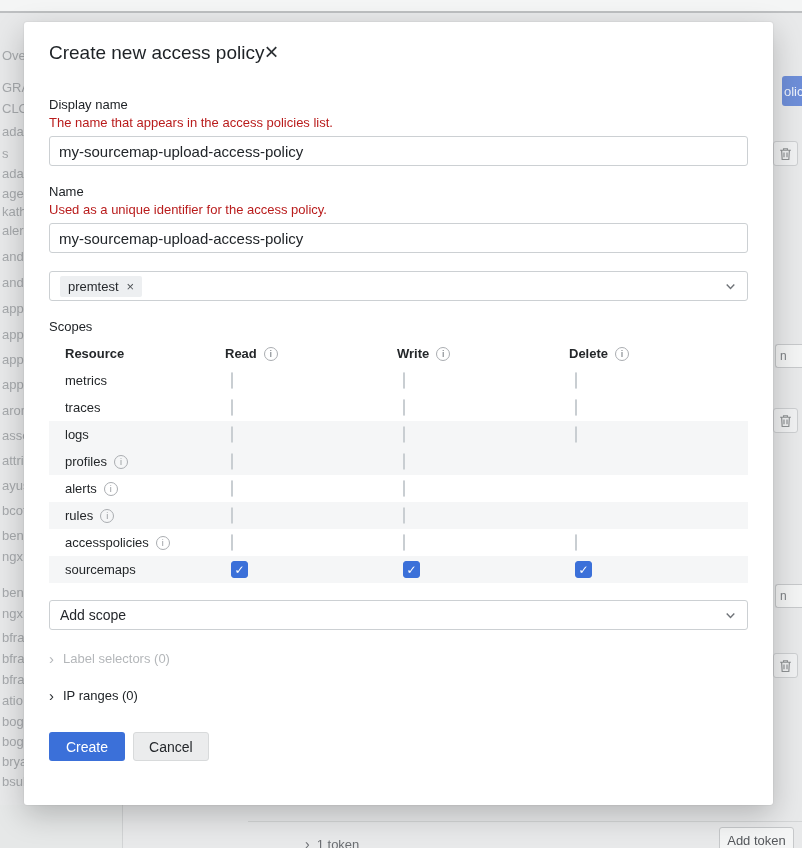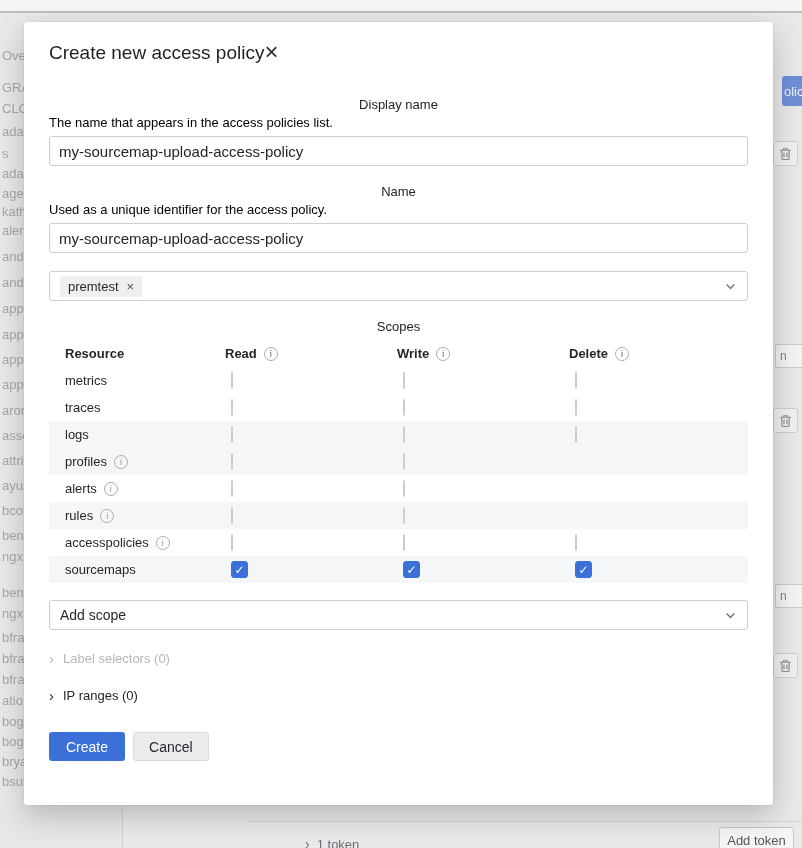--- a/index.html
+++ b/index.html
@@ -57,22 +57,22 @@
     position:absolute; left:24px; top:22px; width:749px; height:783px;
     background:#fff; border-radius:3px; z-index:5;
     box-shadow:0 10px 30px rgba(0,0,0,.22), 0 0 2px rgba(0,0,0,.12);
     padding:20px 25px 0 25px;
   }
   .modal-head { display:flex; align-items:flex-start; margin-bottom:33px; }
   .modal-title { font-size:19px; font-weight:500; color:#1e2226; }
   .close-btn { font-size:24px; line-height:20px; color:#2d3135; cursor:pointer; background:none; border:none; font-family:inherit; }
   .field { margin-top:18px; }
   .field:first-of-type { margin-top:0; }
-  .f-label { font-size:13px; font-weight:500; color:#202428; margin-bottom:3px;text-align:center; }
-  .f-help  { font-size:13px; color:#000000; margin-bottom:6px; }
+  .f-label { font-size:13px; font-weight:500; color:#202428; margin-bottom:3px; }
+  .f-help  { font-size:13px; color:#b91c1c; margin-bottom:6px; }
   .text-input {
     width:100%; height:30px; border:1px solid #ccd0d3; border-radius:3px;
     padding:0 9px; font-size:15px; color:#22262a; font-family:inherit; background:#fff;
   }
   .select {
     width:100%; height:30px; border:1px solid #ccd0d3; border-radius:3px;
     display:flex; align-items:center; padding:0 10px; background:#fff; cursor:pointer;
   }
   .select .chevron-down { margin-left:auto; display:flex; }
   .tag {

